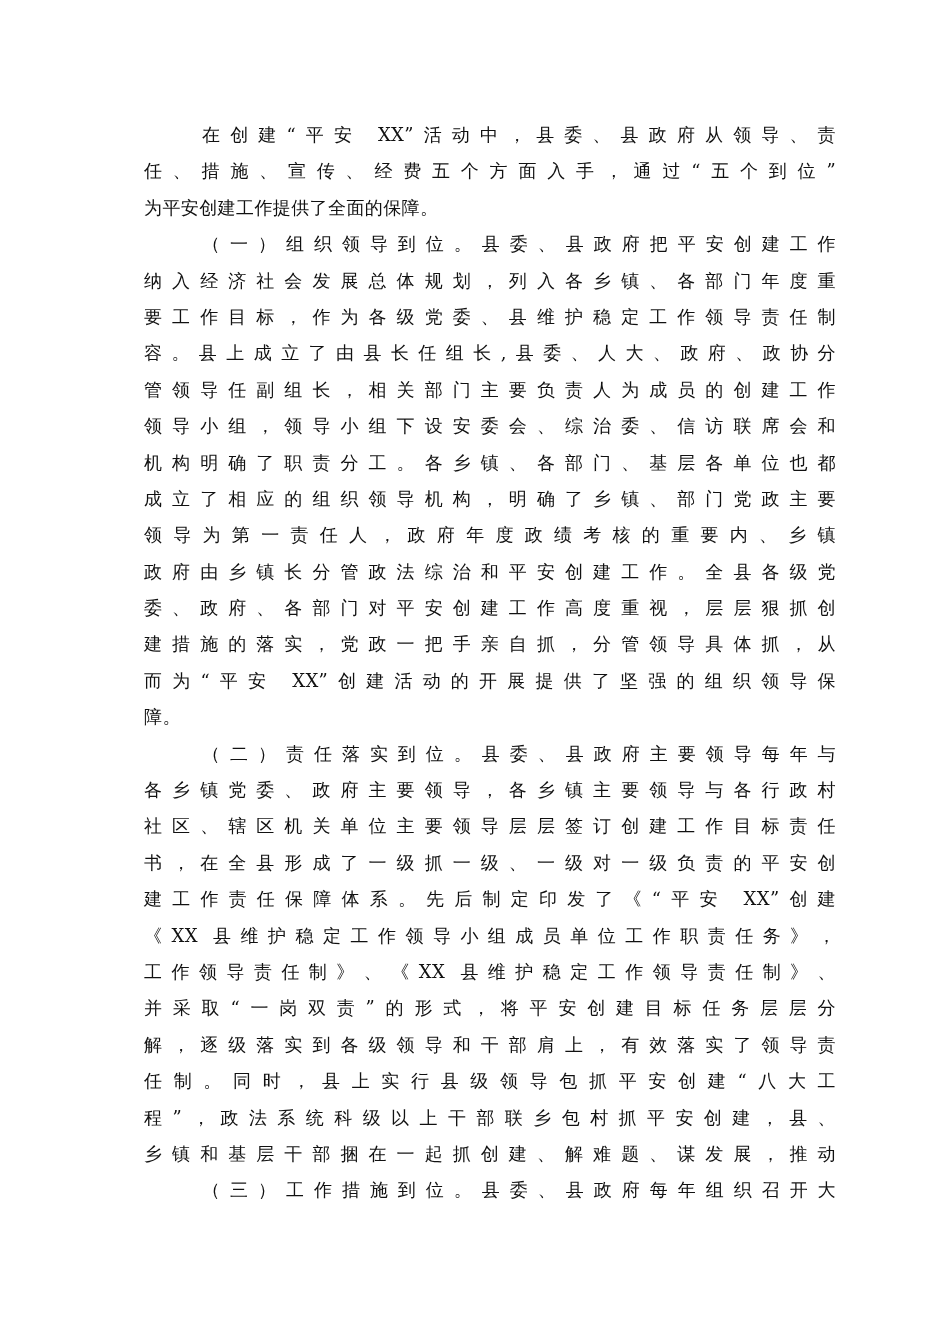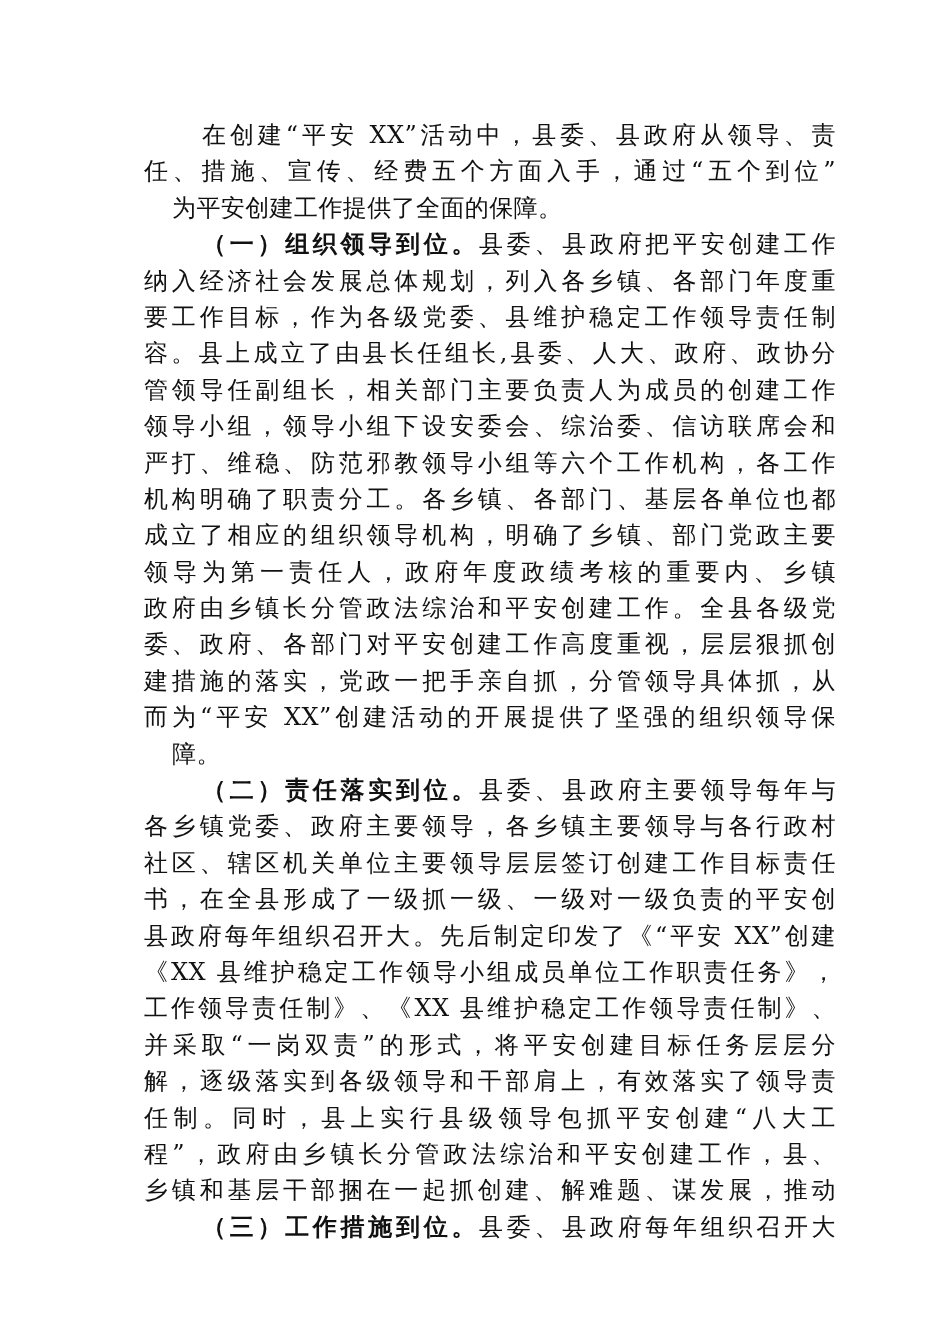--- a/index.html
+++ b/index.html
@@ -1,68 +1,67 @@
 <!DOCTYPE html>
 <html><head>
 <meta charset="utf-8">
 <style>
   html, body { margin: 0; padding: 0; background: #ffffff; }
   body { width: 950px; height: 1344px; position: relative; overflow: hidden; }
   .page {
     position: absolute; left: 144px; top: 117px; width: 692px;
     font-family: "DejaVu Serif", "Liberation Serif", serif;
-    color: #111111; font-size: 24px; line-height: 36.4px;
+    color: #111111; font-size: 18px; line-height: 36.4px;
     letter-spacing: 0.4px;
   }
   .line { display: block; white-space: nowrap; height: 36.4px; text-align: justify; text-align-last: justify; }
-  .line.last { text-align-last: left; margin-left: 28px; }
+  .line.last { text-align-last: left; }
   .line.indent { padding-left: 58px; }
-  .heading { font-weight: bold; }
+  .heading { font-weight: normal; }
 </style>
 </head>
 <body>
 
 <div class="page">
 
   <div>
     <span class="line indent">在创建“平安 XX”活动中，县委、县政府从领导、责</span>
     <span class="line">任、措施、宣传、经费五个方面入手，通过“五个到位”</span>
     <span class="line last">为平安创建工作提供了全面的保障。</span>
   </div>
 
   <div>
     <span class="line indent"><b class="heading">（一）组织领导到位。</b><span>县委、县政府把平安创建工作</span></span>
     <span class="line">纳入经济社会发展总体规划，列入各乡镇、各部门年度重</span>
     <span class="line">要工作目标，作为各级党委、县维护稳定工作领导责任制</span>
     <span class="line">容。县上成立了由县长任组长,县委、人大、政府、政协分</span>
     <span class="line">管领导任副组长，相关部门主要负责人为成员的创建工作</span>
     <span class="line">领导小组，领导小组下设安委会、综治委、信访联席会和</span>
-    <span class="line">严打、维稳、防范邪教领导小组等六个工作机构，各工作</span>
     <span class="line">机构明确了职责分工。各乡镇、各部门、基层各单位也都</span>
     <span class="line">成立了相应的组织领导机构，明确了乡镇、部门党政主要</span>
     <span class="line">领导为第一责任人，政府年度政绩考核的重要内、乡镇</span>
     <span class="line">政府由乡镇长分管政法综治和平安创建工作。全县各级党</span>
     <span class="line">委、政府、各部门对平安创建工作高度重视，层层狠抓创</span>
     <span class="line">建措施的落实，党政一把手亲自抓，分管领导具体抓，从</span>
     <span class="line">而为“平安 XX”创建活动的开展提供了坚强的组织领导保</span>
     <span class="line last">障。</span>
   </div>
 
   <div>
     <span class="line indent"><b class="heading">（二）责任落实到位。</b><span>县委、县政府主要领导每年与</span></span>
     <span class="line">各乡镇党委、政府主要领导，各乡镇主要领导与各行政村</span>
     <span class="line">社区、辖区机关单位主要领导层层签订创建工作目标责任</span>
     <span class="line">书，在全县形成了一级抓一级、一级对一级负责的平安创</span>
-    <span class="line">县政府每年组织召开大。先后制定印发了《“平安 XX”创建</span>
+    <span class="line">建工作责任保障体系。先后制定印发了《“平安 XX”创建</span>
     <span class="line">《XX 县维护稳定工作领导小组成员单位工作职责任务》，</span>
     <span class="line">工作领导责任制》、《XX 县维护稳定工作领导责任制》、</span>
     <span class="line">并采取“一岗双责”的形式，将平安创建目标任务层层分</span>
     <span class="line">解，逐级落实到各级领导和干部肩上，有效落实了领导责</span>
     <span class="line">任制。同时，县上实行县级领导包抓平安创建“八大工</span>
-    <span class="line">程”，政府由乡镇长分管政法综治和平安创建工作，县、</span>
+    <span class="line">程”，政法系统科级以上干部联乡包村抓平安创建，县、</span>
     <span class="line">乡镇和基层干部捆在一起抓创建、解难题、谋发展，推动</span>
   </div>
 
   <div>
     <span class="line indent"><b class="heading">（三）工作措施到位。</b><span>县委、县政府每年组织召开大</span></span>
   </div>
 
 </div>
 
 </body></html>

